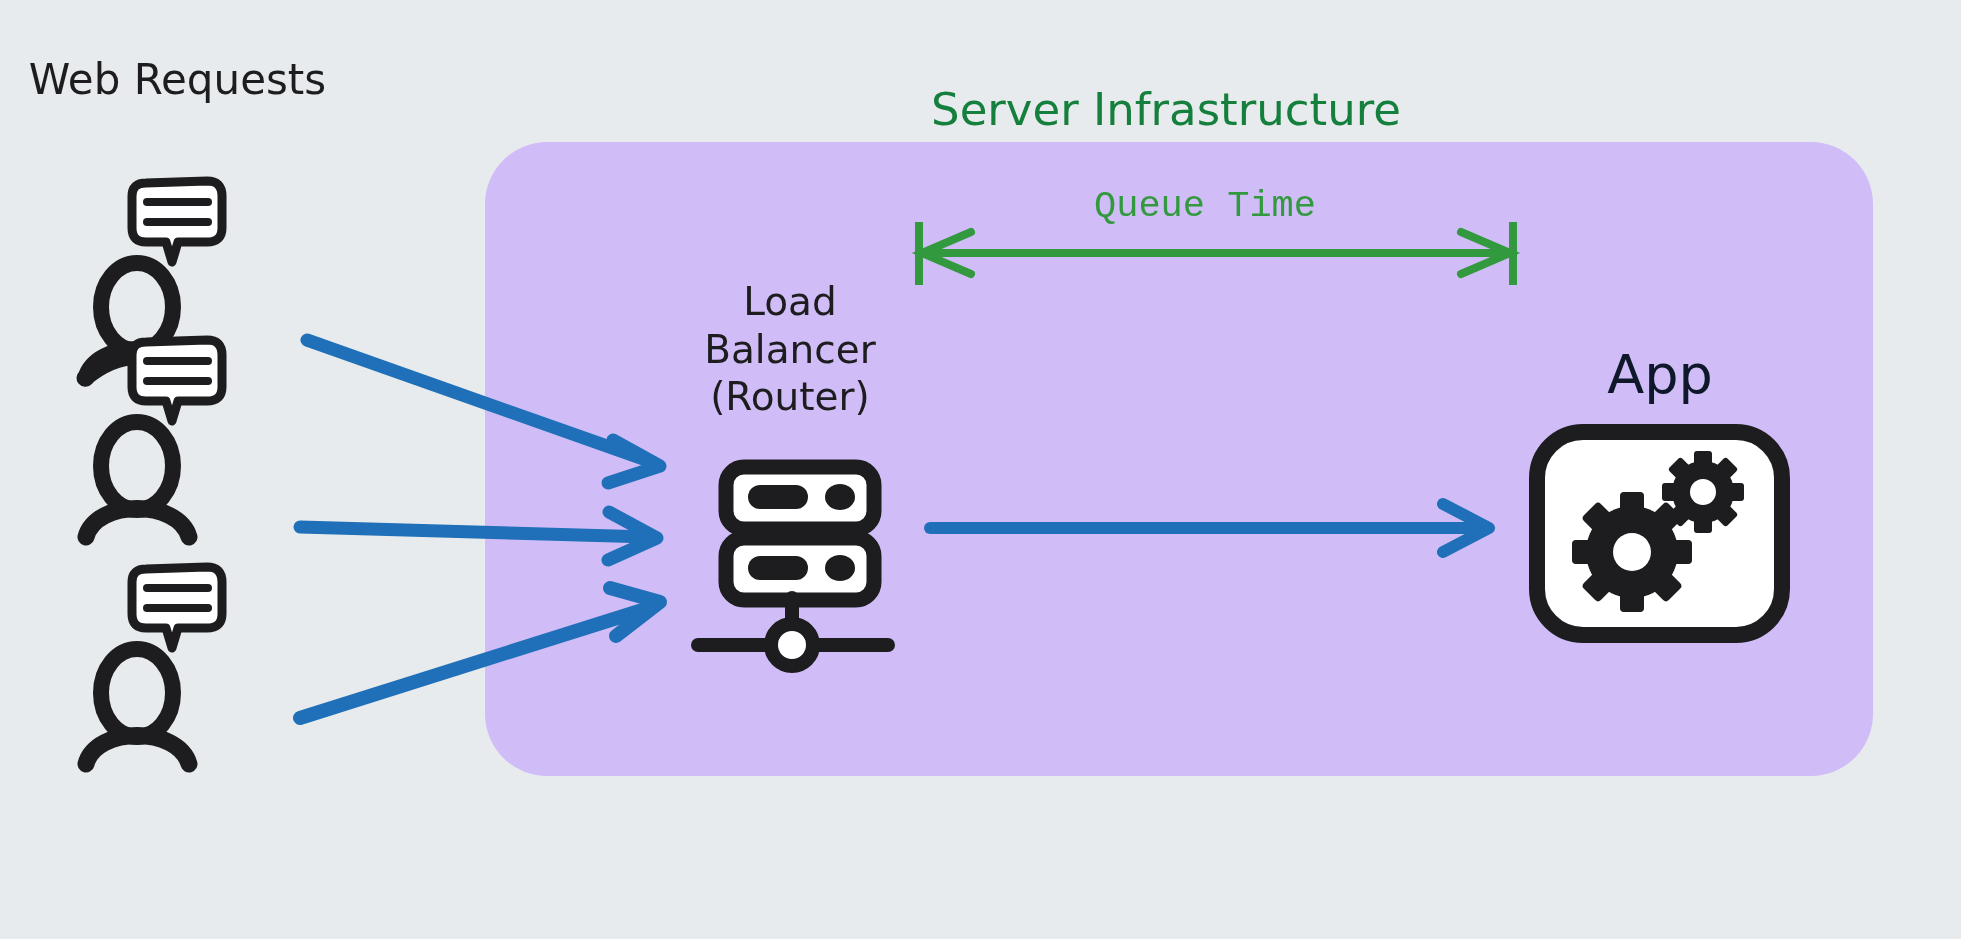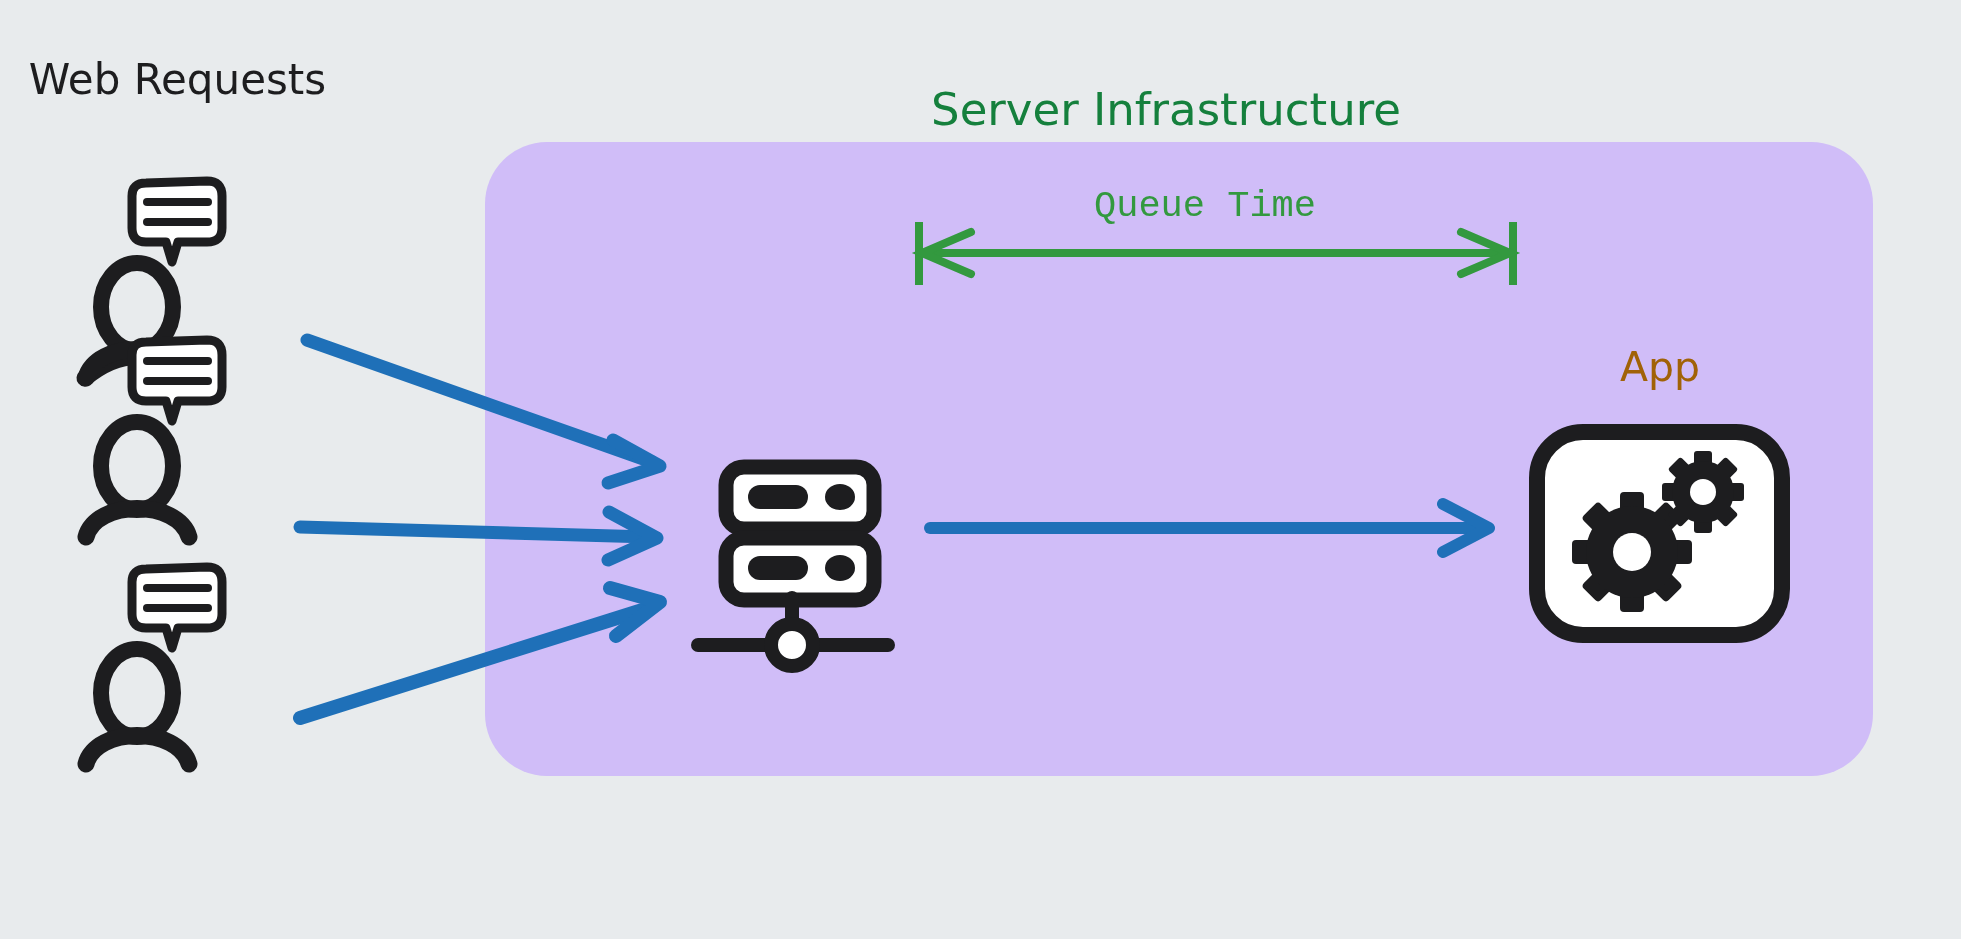--- a/index.html
+++ b/index.html
@@ -60,22 +60,22 @@
     top: 278px;
     width: 380px;
     font-size: 39px;
     color: #1d1d1f;
     line-height: 1.22;
   }
   #app-label {
     left: 1520px;
     top: 343px;
     width: 280px;
-    font-size: 41px;
-    color: #a16207;
+    font-size: 54px;
+    color: #0f172a;
   }
 </style>
 </head>
 <body>
 
 <div id="canvas">
 
   <svg id="svg-root" viewBox="0 0 1961 939" xmlns="http://www.w3.org/2000/svg">
 
     <rect x="485" y="142" width="1388" height="634" rx="62" ry="62" fill="#d0bdf8"></rect>
@@ -187,16 +187,19 @@
       </g>
     </g>
   </svg>
 
   <div class="label" id="web-requests-label">Web Requests</div>
 
   <div class="label" id="server-infra-label">Server Infrastructure</div>
 
   <div class="label" id="queue-time-label">Queue Time</div>
 
+  <div class="label" id="load-balancer-label">Load
+Balancer
+(Router)</div>
 
   <div class="label" id="app-label">App</div>
 
 </div>
 
 </body></html>

